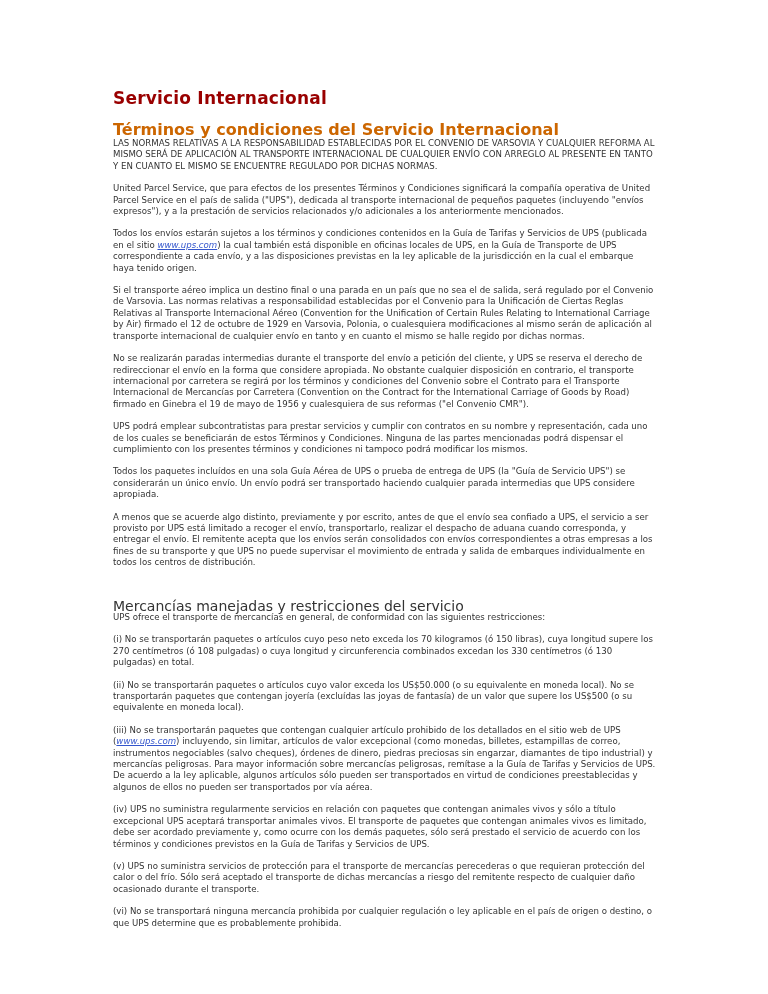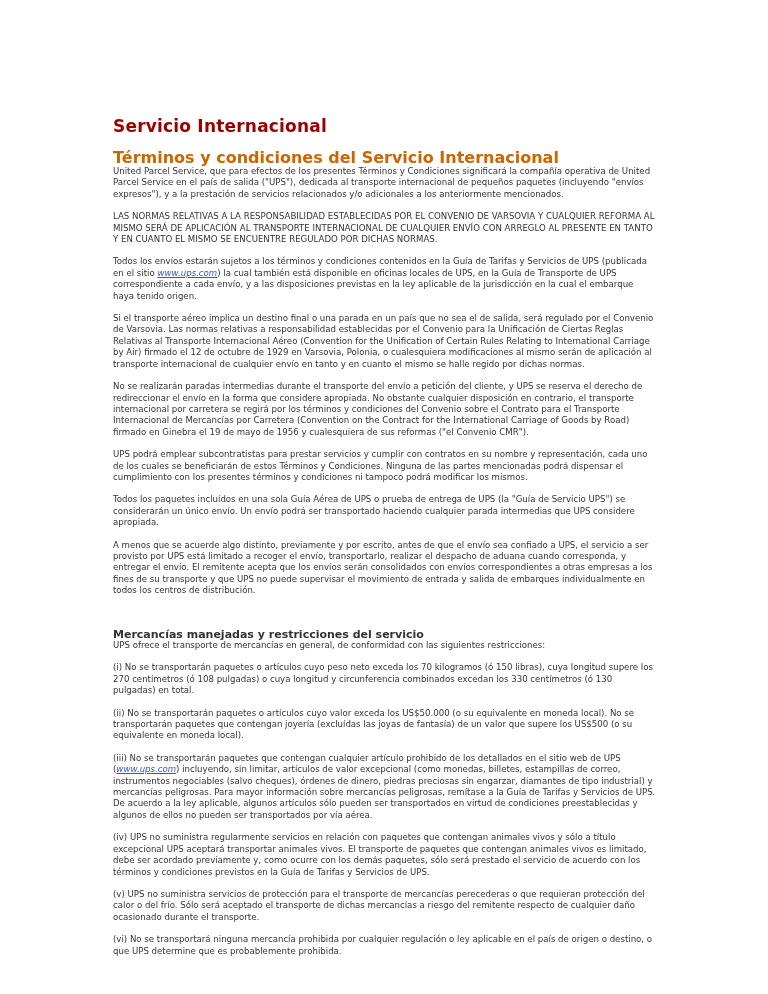--- a/index.html
+++ b/index.html
@@ -4,21 +4,21 @@
 <style>
   * { margin: 0; padding: 0; box-sizing: border-box; }
   html, body { background: #ffffff; }
   body {
     width: 768px;
     height: 994px;
     font-family: "DejaVu Sans", "Liberation Sans", sans-serif;
     overflow: hidden;
   }
   .page {
-    padding: 116px 112px 0 113px;
+    padding: 88px 112px 0 113px;
   }
   .doc-title {
     color: #990000;
     font-size: 17px;
     font-weight: bold;
     letter-spacing: 0.2px;
     margin-bottom: 16px;
   }
   .doc-subtitle {
     color: #cc6600;
@@ -28,23 +28,23 @@
     line-height: 12px;
   }
   p {
     font-size: 8.6px;
     color: #333333;
     line-height: 11.4px;
     margin-bottom: 11px;
     text-align: left;
   }
   .section-heading {
-    font-size: 11px;
+    font-size: 14px;
     color: #333333;
-    font-weight: bold;
+    font-weight: normal;
     line-height: 11.4px;
     margin-top: 32px;
   }
   .section-intro {
     margin-bottom: 11px;
   }
   a.doc-link {
     color: #3355cc;
     text-decoration: underline;
     cursor: pointer;
@@ -53,23 +53,23 @@
 </style>
 </head>
 <body>
 
 <div class="page">
 
   <h1 class="doc-title">Servicio Internacional</h1>
 
   <h2 class="doc-subtitle">Términos y condiciones del Servicio Internacional</h2>
 
+  <p>LAS NORMAS RELATIVAS A LA RESPONSABILIDAD ESTABLECIDAS POR EL CONVENIO DE VARSOVIA Y CUALQUIER REFORMA AL MISMO SERÁ DE APLICACIÓN AL TRANSPORTE INTERNACIONAL DE CUALQUIER ENVÍO CON ARREGLO AL PRESENTE EN TANTO Y EN CUANTO EL MISMO SE ENCUENTRE REGULADO POR DICHAS NORMAS.</p>
+
   <p>United Parcel Service, que para efectos de los presentes Términos y Condiciones significará la compañía operativa de United Parcel Service en el país de salida ("UPS"), dedicada al transporte internacional de pequeños paquetes (incluyendo "envíos expresos"), y a la prestación de servicios relacionados y/o adicionales a los anteriormente mencionados.</p>
-
-  <p>LAS NORMAS RELATIVAS A LA RESPONSABILIDAD ESTABLECIDAS POR EL CONVENIO DE VARSOVIA Y CUALQUIER REFORMA AL MISMO SERÁ DE APLICACIÓN AL TRANSPORTE INTERNACIONAL DE CUALQUIER ENVÍO CON ARREGLO AL PRESENTE EN TANTO Y EN CUANTO EL MISMO SE ENCUENTRE REGULADO POR DICHAS NORMAS.</p>
 
   <p><span>Todos los envíos estarán sujetos a los términos y condiciones contenidos en la Guía de Tarifas y Servicios de UPS (publicada en el sitio </span><a class="doc-link" href="#">www.ups.com</a><span>) la cual también está disponible en oficinas locales de UPS, en la Guía de Transporte de UPS correspondiente a cada envío, y a las disposiciones previstas en la ley aplicable de la jurisdicción en la cual el embarque haya tenido origen.</span></p>
 
   <p>Si el transporte aéreo implica un destino final o una parada en un país que no sea el de salida, será regulado por el Convenio de Varsovia. Las normas relativas a responsabilidad establecidas por el Convenio para la Unificación de Ciertas Reglas Relativas al Transporte Internacional Aéreo (Convention for the Unification of Certain Rules Relating to International Carriage by Air) firmado el 12 de octubre de 1929 en Varsovia, Polonia, o cualesquiera modificaciones al mismo serán de aplicación al transporte internacional de cualquier envío en tanto y en cuanto el mismo se halle regido por dichas normas.</p>
 
   <p>No se realizarán paradas intermedias durante el transporte del envío a petición del cliente, y UPS se reserva el derecho de redireccionar el envío en la forma que considere apropiada. No obstante cualquier disposición en contrario, el transporte internacional por carretera se regirá por los términos y condiciones del Convenio sobre el Contrato para el Transporte Internacional de Mercancías por Carretera (Convention on the Contract for the International Carriage of Goods by Road) firmado en Ginebra el 19 de mayo de 1956 y cualesquiera de sus reformas ("el Convenio CMR").</p>
 
   <p>UPS podrá emplear subcontratistas para prestar servicios y cumplir con contratos en su nombre y representación, cada uno de los cuales se beneficiarán de estos Términos y Condiciones. Ninguna de las partes mencionadas podrá dispensar el cumplimiento con los presentes términos y condiciones ni tampoco podrá modificar los mismos.</p>
 
   <p>Todos los paquetes incluídos en una sola Guía Aérea de UPS o prueba de entrega de UPS (la "Guía de Servicio UPS") se considerarán un único envío. Un envío podrá ser transportado haciendo cualquier parada intermedias que UPS considere apropiada.</p>

